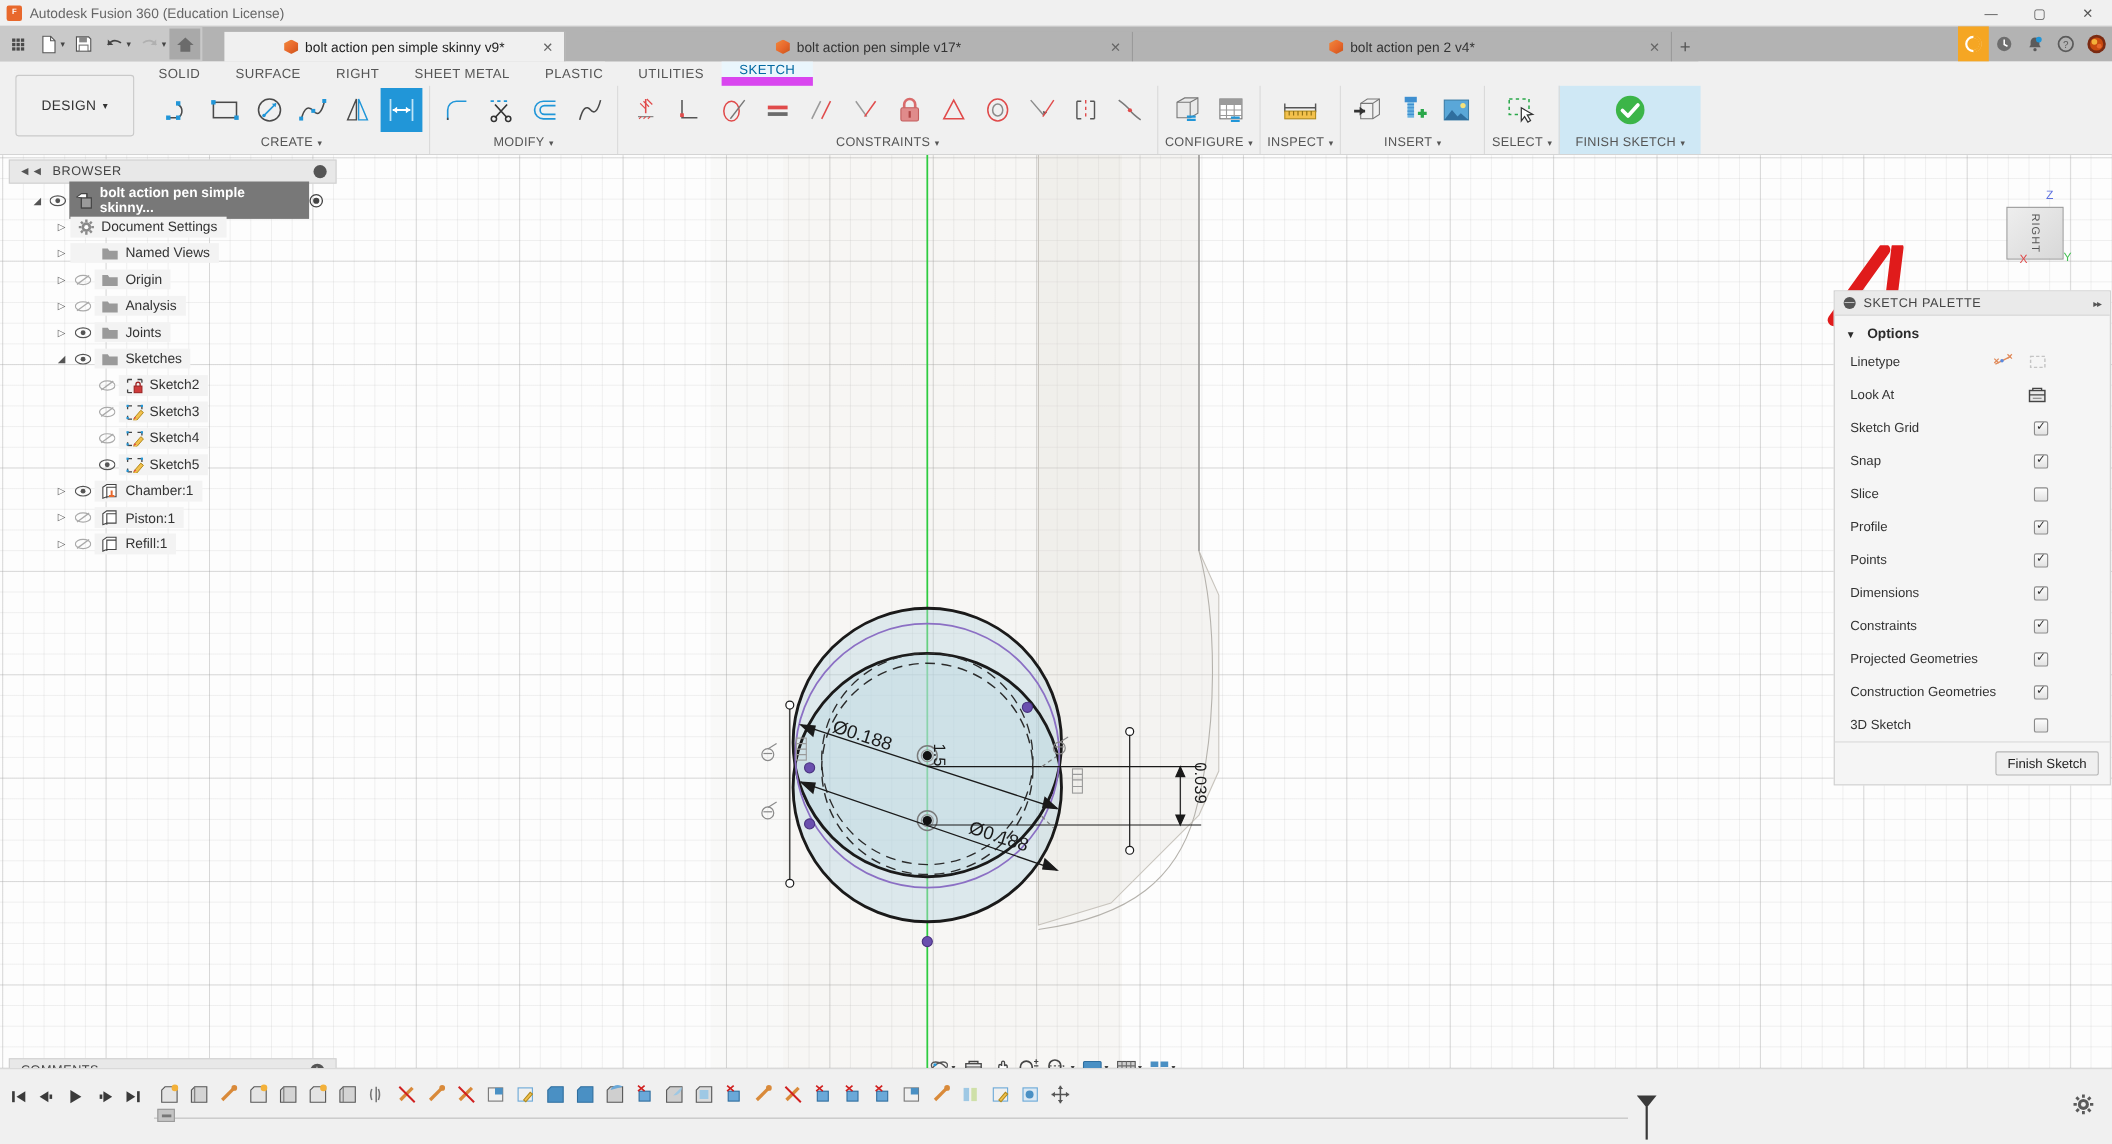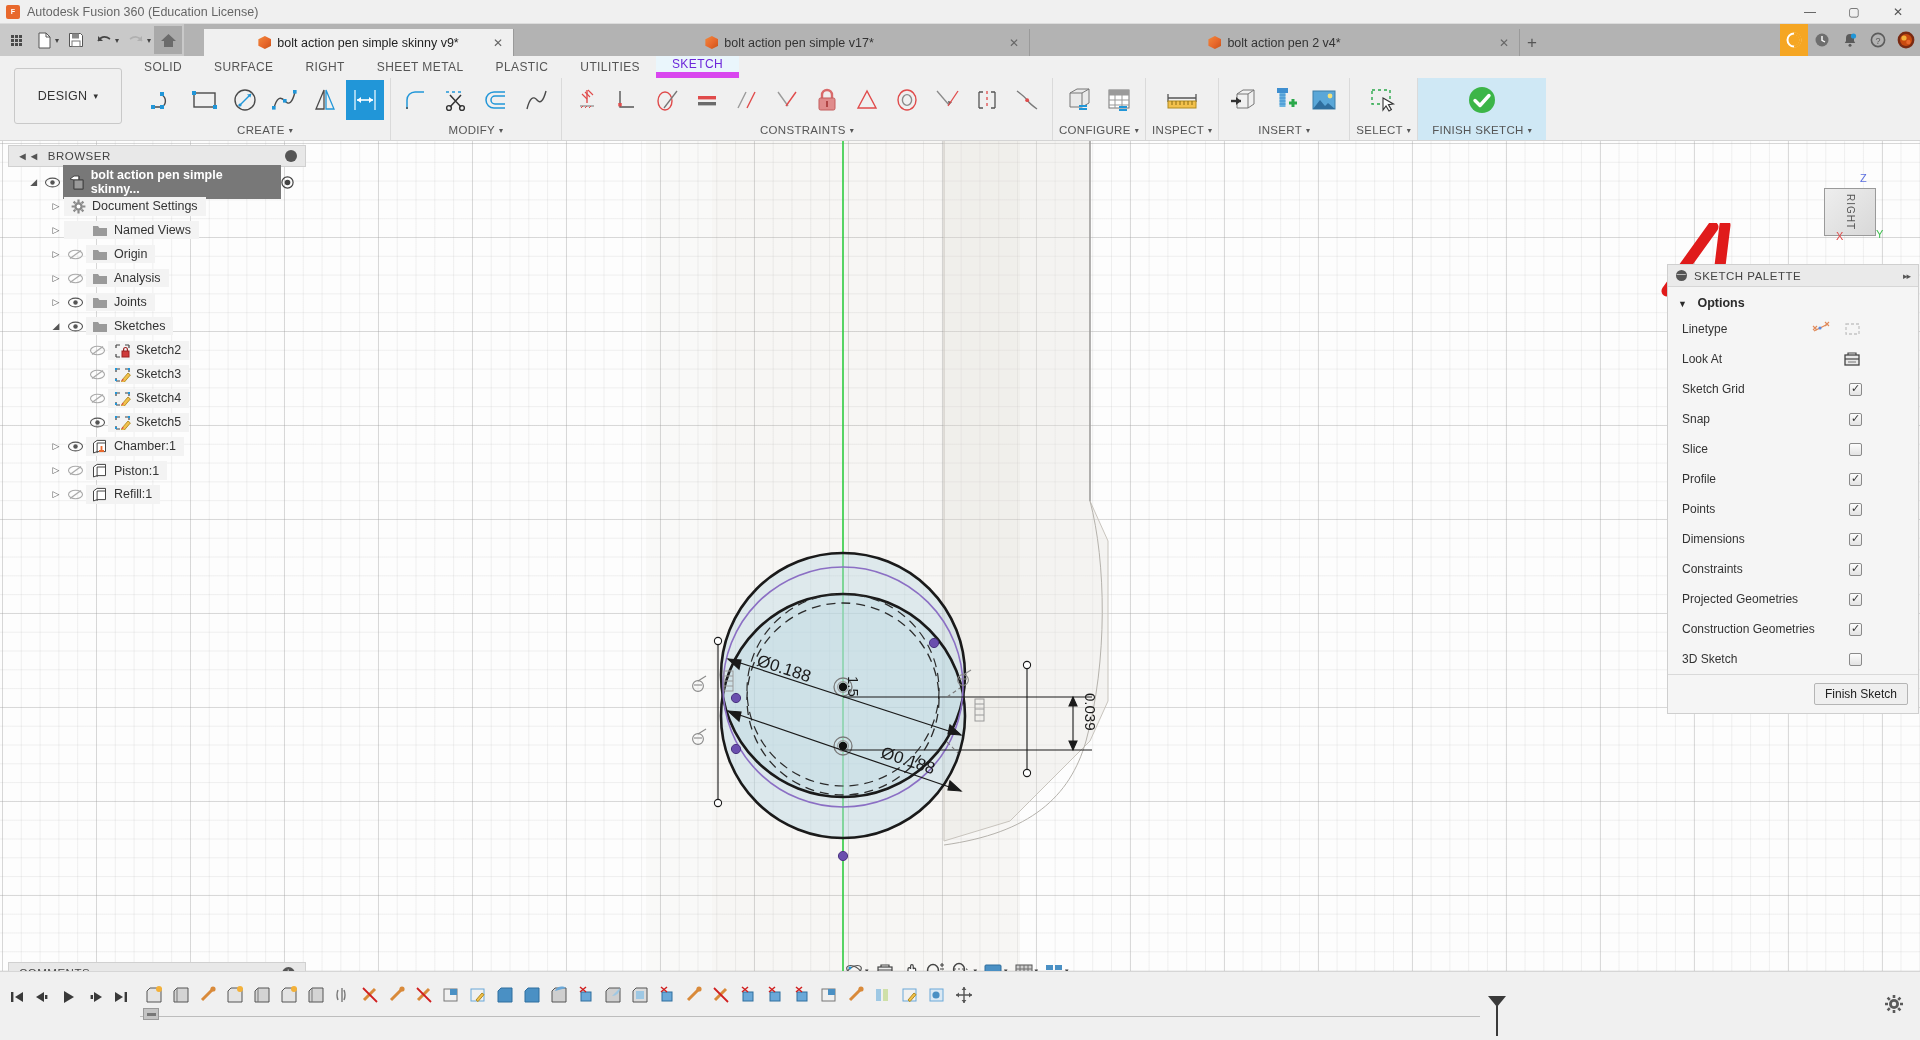--- a/index.html
+++ b/index.html
@@ -73,21 +73,21 @@
     position:absolute; left:14px; top:12px; width:108px; height:56px;
     border:1px solid #c9c9c9; border-radius:3px; background:#f0f0f0;
     display:flex; align-items:center; justify-content:center;
     font-size:12.5px; color:#333; letter-spacing:.3px;
   }
   .tabstrip { position:absolute; left:128px; top:0; display:flex; height:22px; }
   .rtab {
     padding:0 16px; height:22px; display:flex; align-items:center;
     font-size:12px; color:#555; letter-spacing:.4px;
   }
-  .rtab.active { color:#6d28d9; border-bottom:6px solid #d946ef; background:#eaf6fc; }
+  .rtab.active { color:#0369a1; border-bottom:8px solid #d946ef; background:#eaf6fc; }
 
   .panels { position:absolute; left:140px; top:22px; display:flex; height:62px; }
   .panel { display:flex; flex-direction:column; align-items:center; position:relative;
            padding:0 6px; }
   .panel + .panel { border-left:1px solid #dadada; }
   .panel .icons { display:flex; align-items:center; height:44px; gap:2px; }
   .panel .plabel { font-size:11.5px; color:#555; letter-spacing:.3px; height:16px;
                    display:flex; align-items:center; }
   .ic { width:38px;height:40px; display:flex;align-items:center;justify-content:center; }
   .ic.sel { background:#2196d8; }

